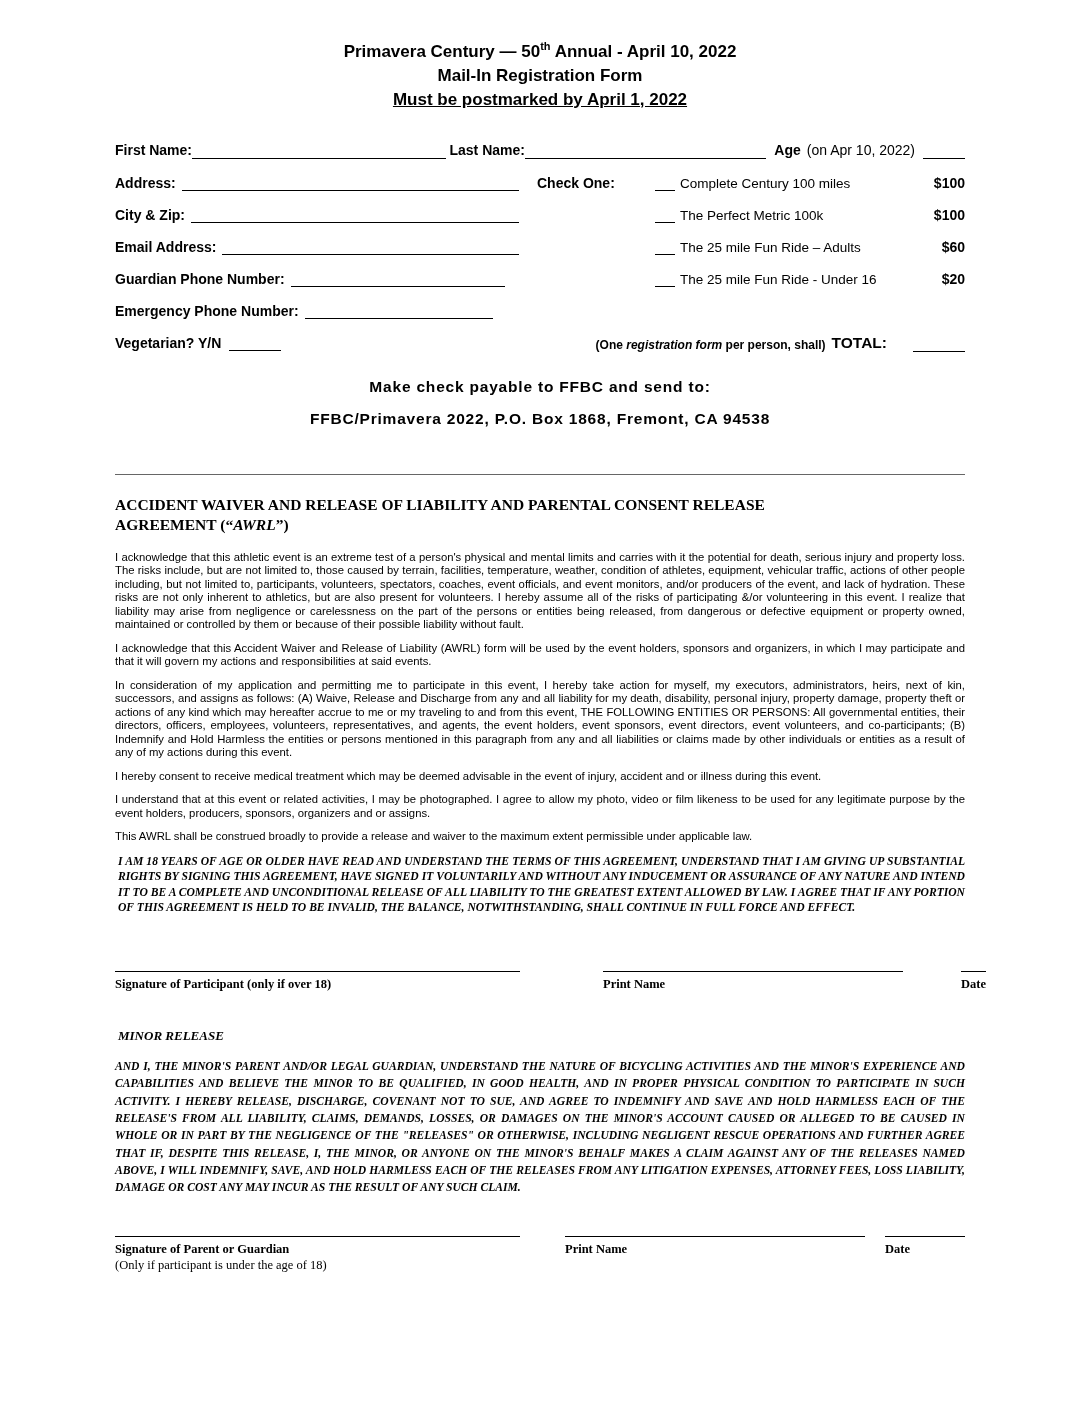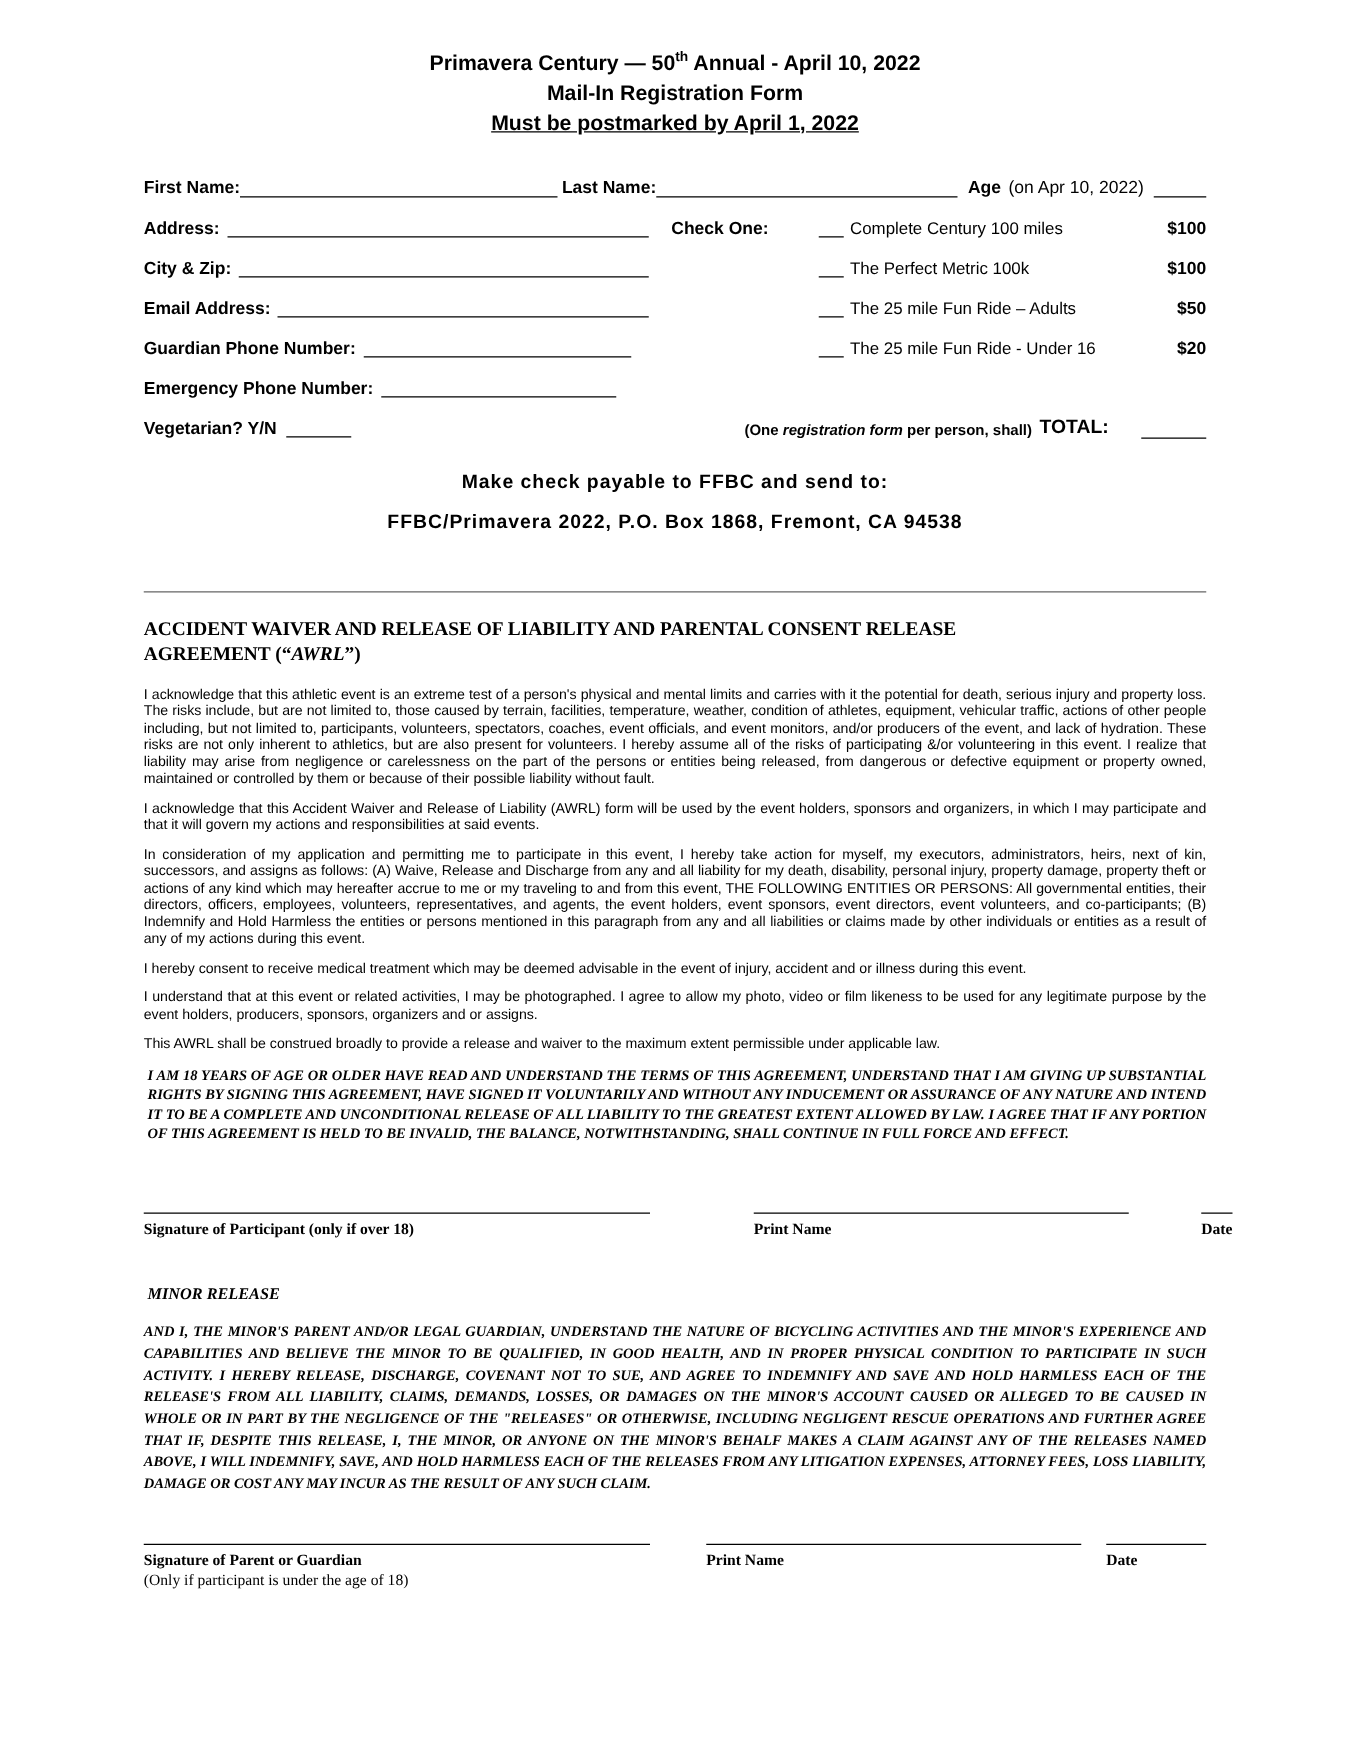--- a/index.html
+++ b/index.html
@@ -127,21 +127,21 @@
 
       <div class="frow">
         <div class="lhalf">
           <span class="lbl">Email Address:</span>
           <span class="blank grow" style="margin-left:6px;"></span>
         </div>
         <div class="rhalf">
           <span class="optindent"></span>
           <span class="blank optblank"></span>
           <span class="optlabel">The 25 mile Fun Ride – Adults</span>
-          <span class="optprice">$50</span>
+          <span class="optprice">$60</span>
         </div>
       </div>
 
       <div class="frow">
         <div class="lhalf">
           <span class="lbl">Guardian Phone Number:</span>
           <span class="blank grow" style="margin-left:6px; margin-right:14px;"></span>
         </div>
         <div class="rhalf">
           <span class="optindent"></span>

